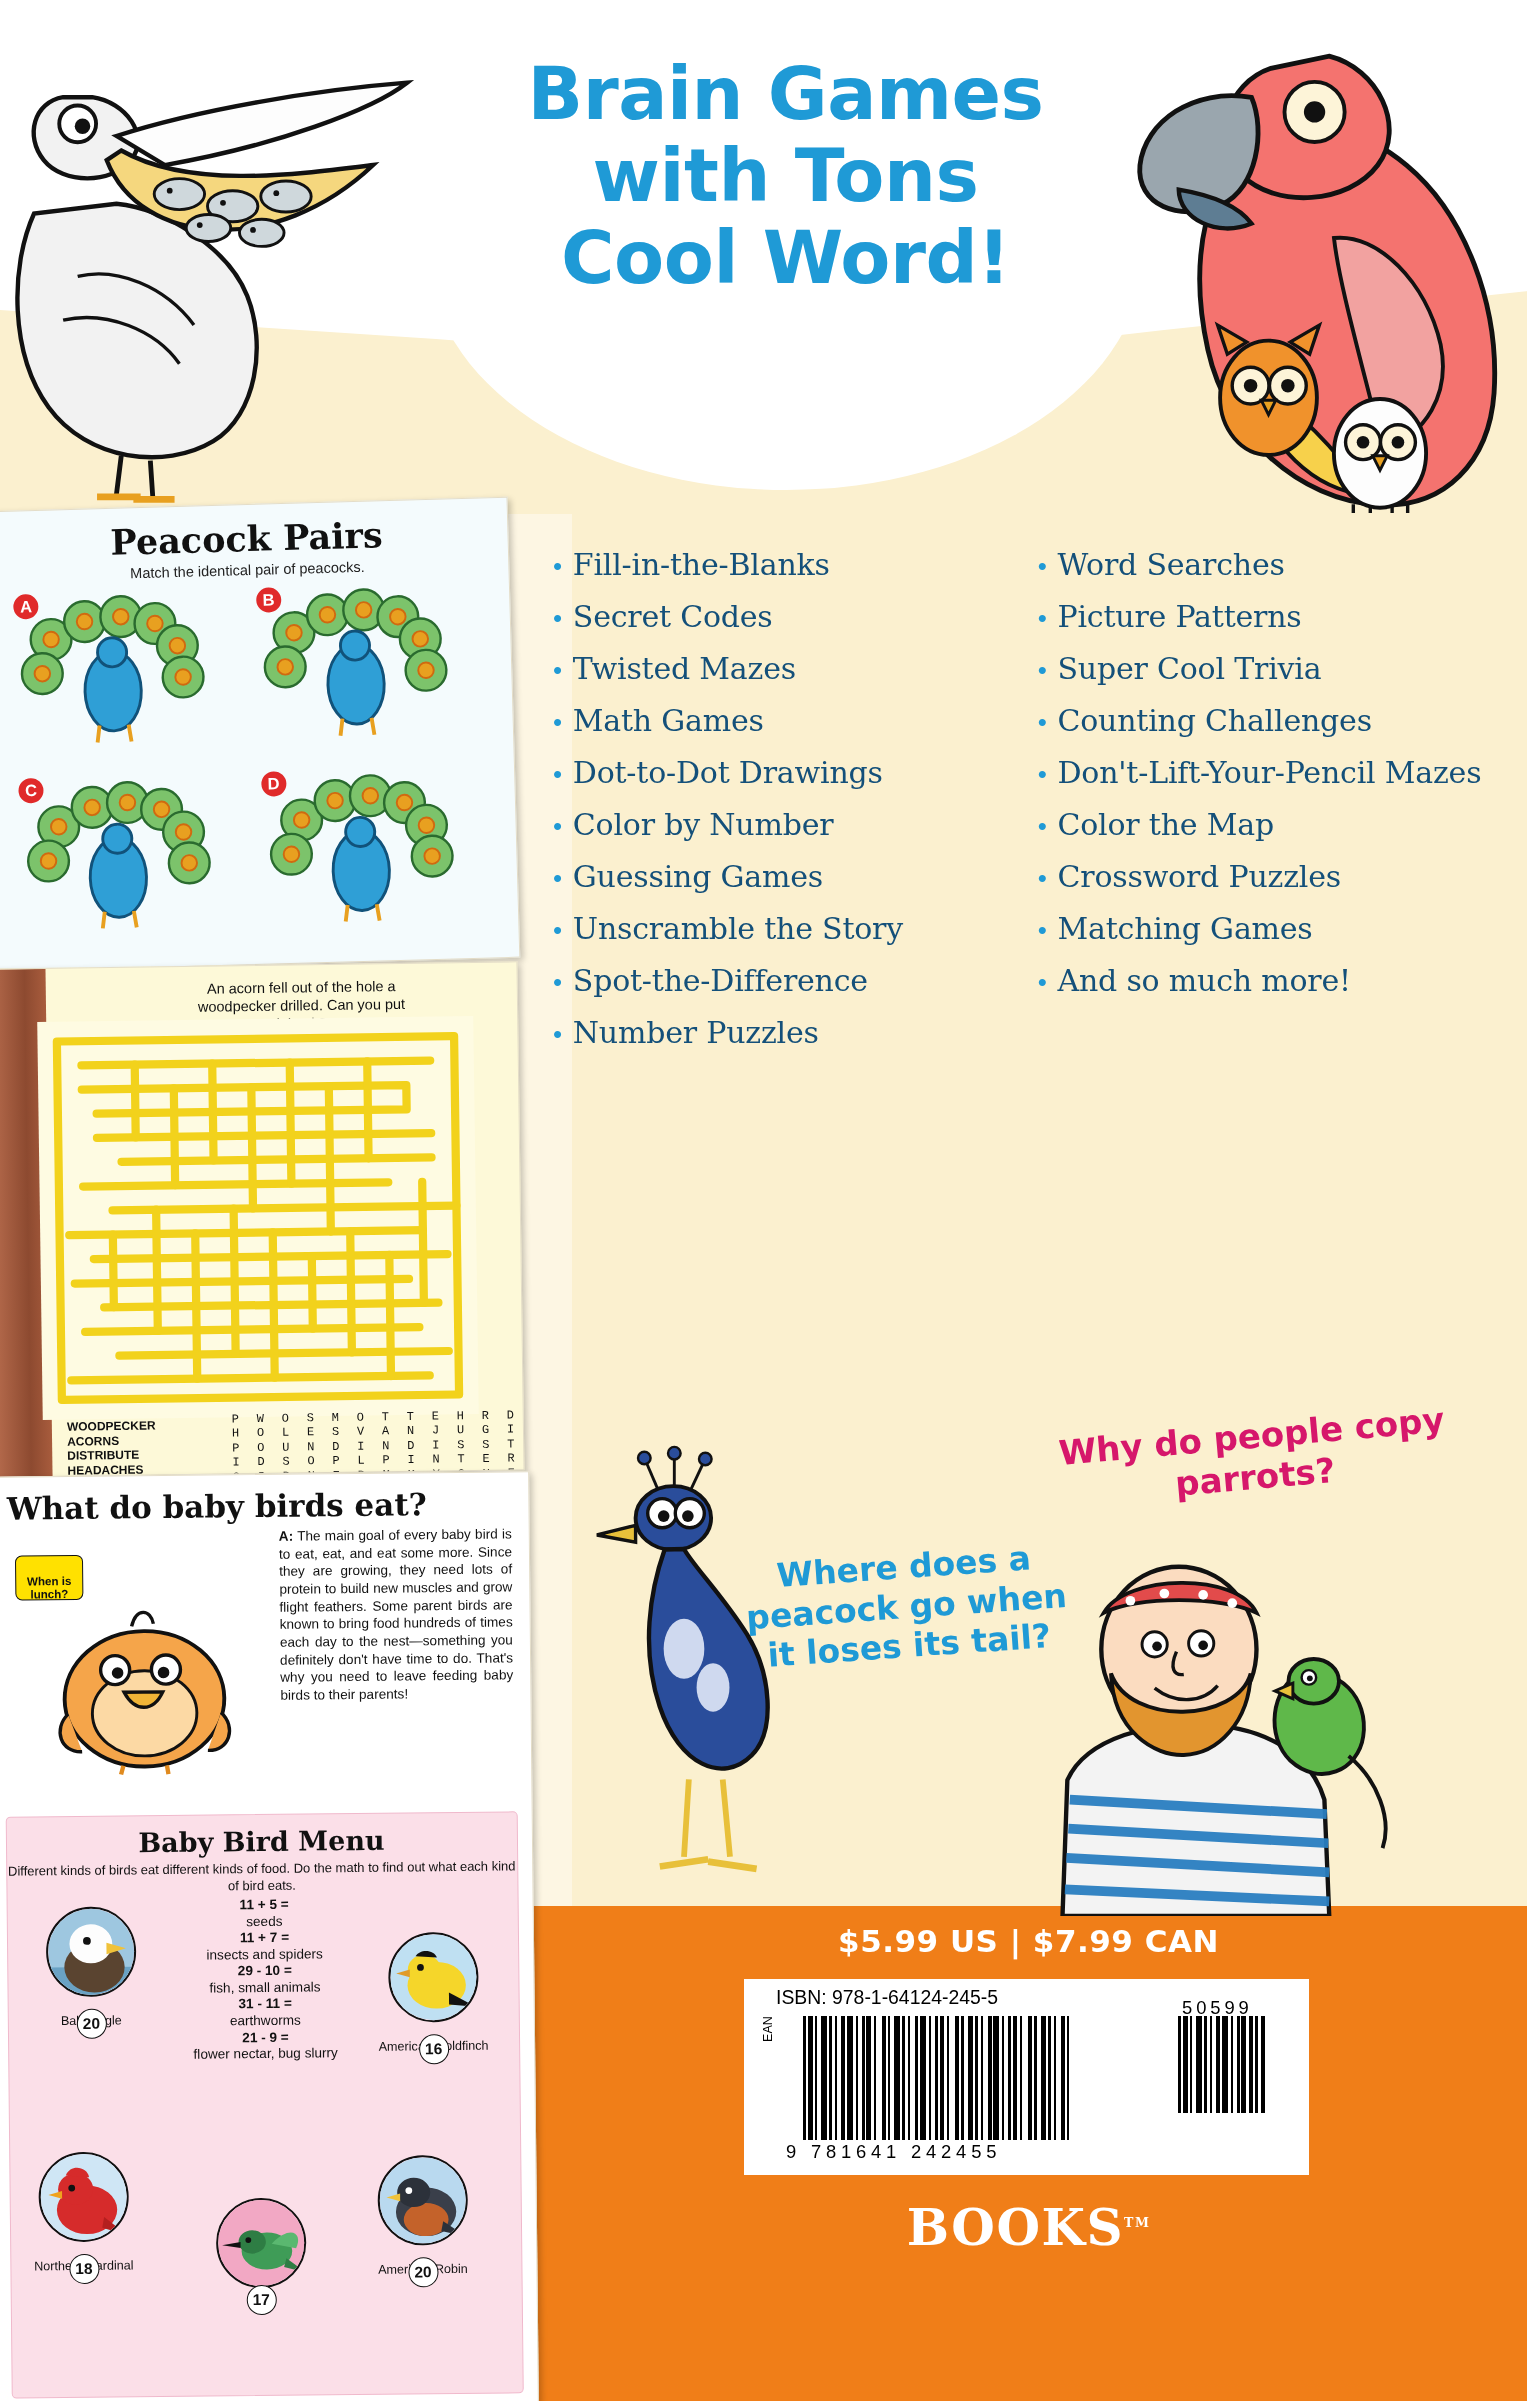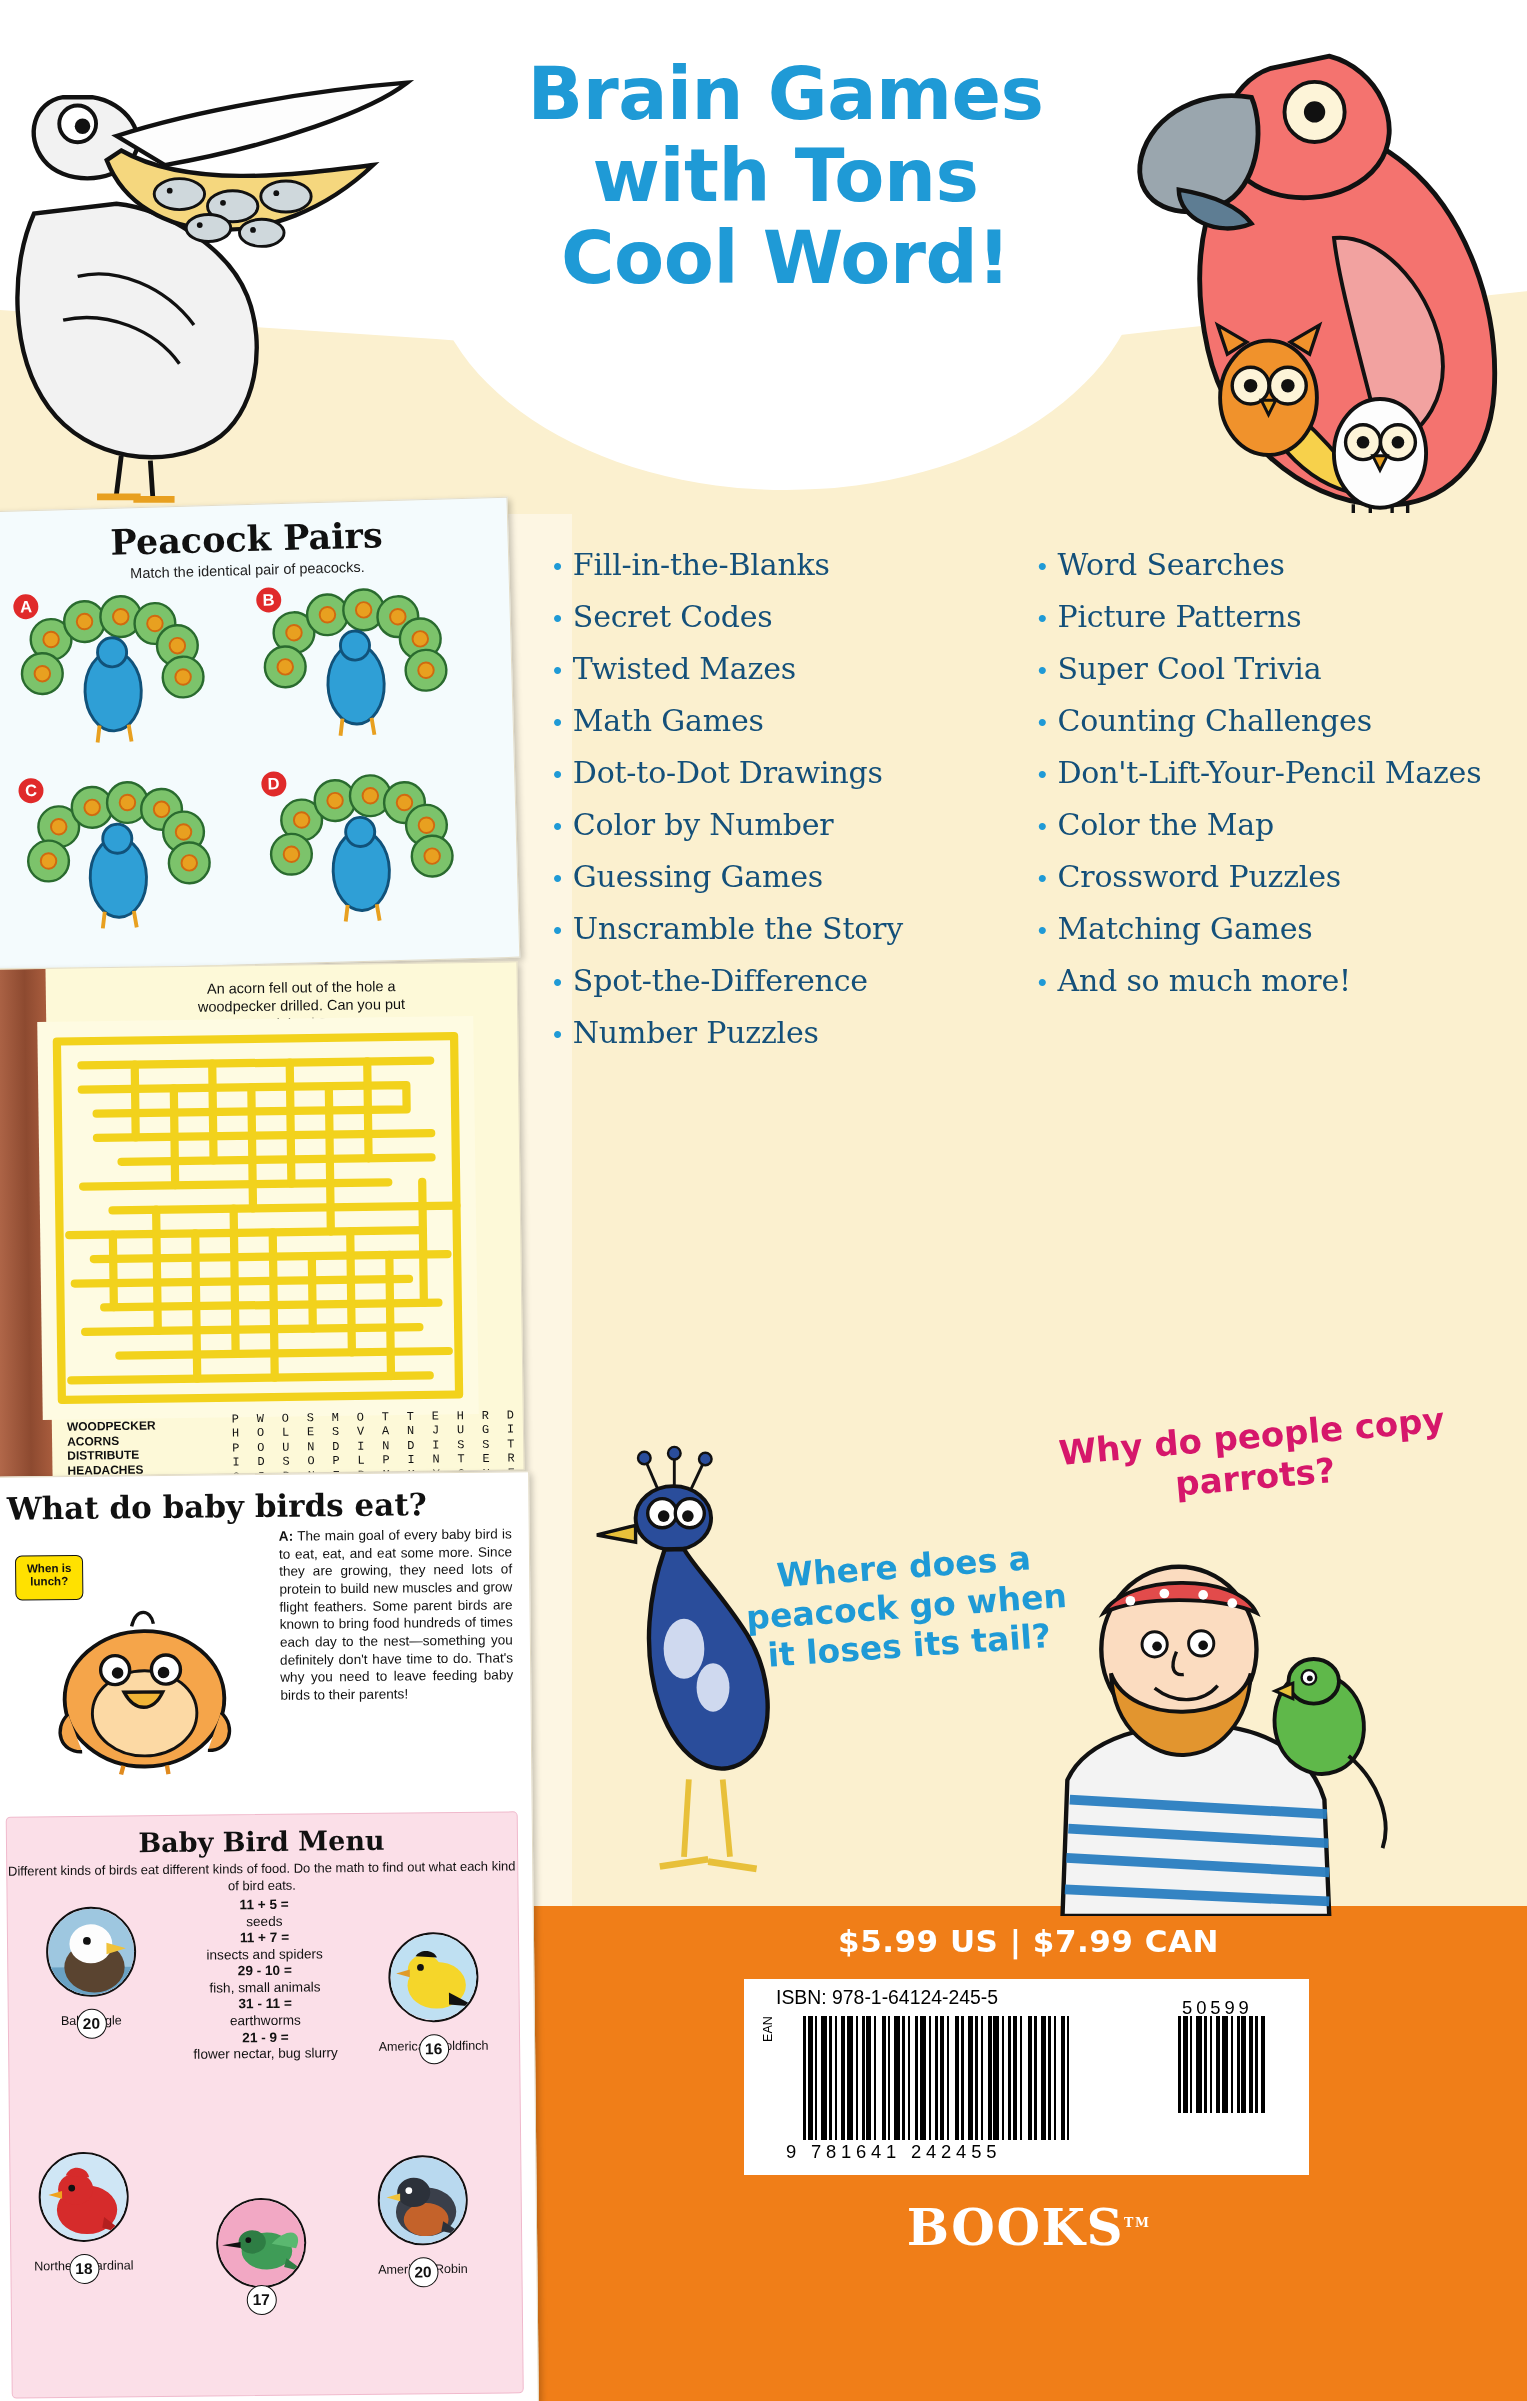--- a/index.html
+++ b/index.html
@@ -300,21 +300,21 @@
     text-align: justify;
     font-family: "Liberation Sans", sans-serif;
   }
   .baby-text b { font-weight: bold; }
   .chick-bubble {
     position: absolute; left: 27px; top: 78px;
     width: 68px; height: 45px;
     background: #ffe100; border: 1.9px solid #111;
     border-radius: 6.8px;
     font-size: 11.6px; font-weight: bold; text-align: center;
-    padding-top: 6px; line-height: 1.1; color: #111;
+    padding-top: 19px; line-height: 1.1; color: #111;
     font-family: "Liberation Sans", sans-serif;
   }
   .chick {
     position: absolute; left: 53px; top: 121px;
     width: 204px; height: 179px;
   }
 
   .menu-box {
     position: absolute; left: 14.5px; top: 339px;
     width: 512px; height: 582px;

